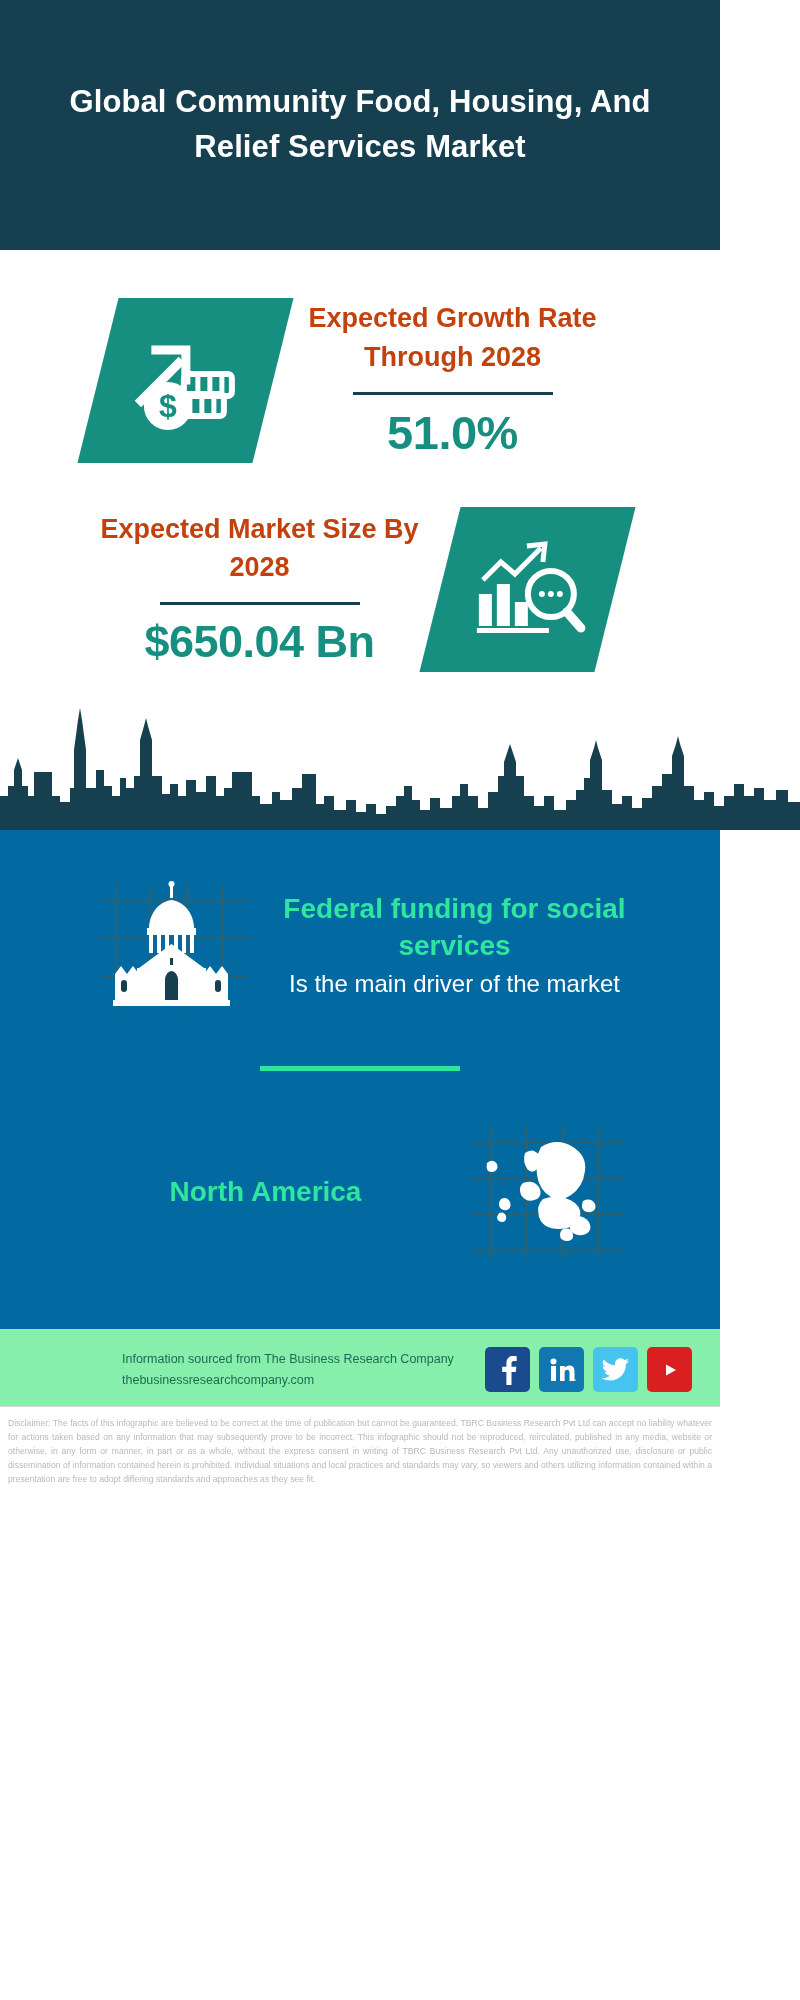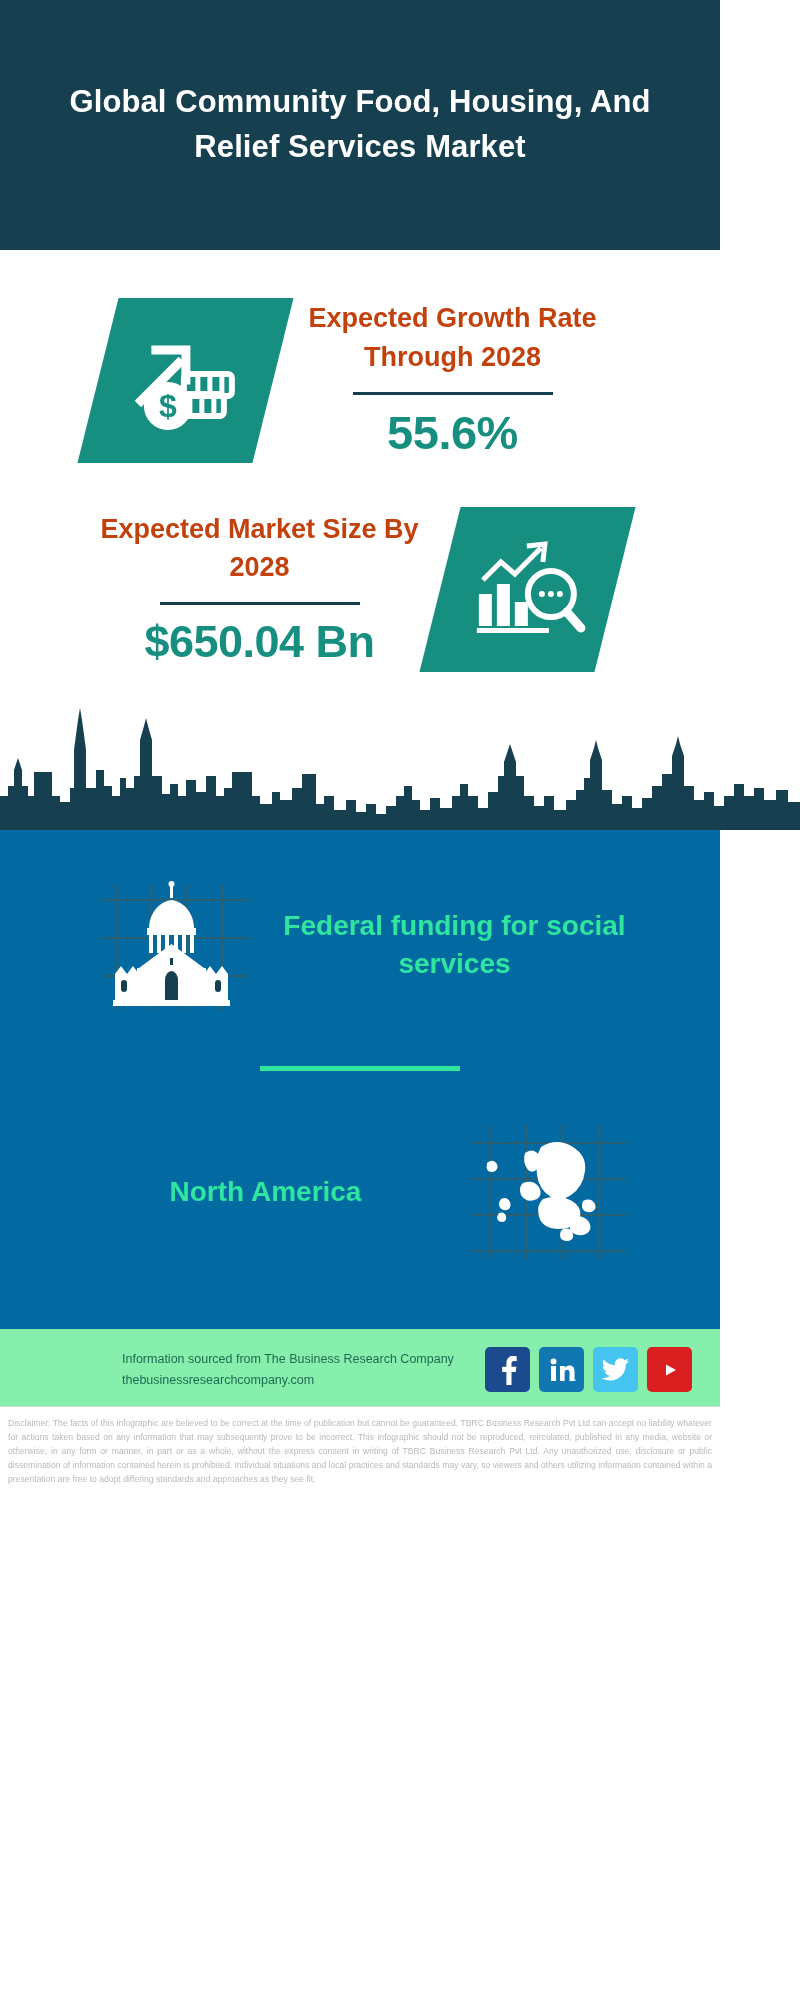--- a/index.html
+++ b/index.html
@@ -181,21 +181,21 @@
             <line x1="76" y1="68" x2="76" y2="90" stroke="#ffffff" stroke-width="5"></line>
             <line x1="88" y1="68" x2="88" y2="90" stroke="#ffffff" stroke-width="5"></line>
             <circle cx="42" cy="80" r="24" fill="#ffffff"></circle>
             <text x="42" y="91" font-family="'Liberation Sans',sans-serif" font-size="32" font-weight="bold" fill="#178f80" text-anchor="middle">$</text>
           </svg>
         </div>
       </div>
       <div class="stat-text">
         <div class="stat-label">Expected Growth Rate Through 2028</div>
         <div class="rule"></div>
-        <div class="stat-value">55.6%</div>
+        <div class="stat-value">51.0%</div>
       </div>
     </div>
 
     <div class="stat-row size">
       <div class="stat-text">
         <div class="stat-label">Expected Market Size By 2028</div>
         <div class="rule"></div>
         <div class="stat-value big">$650.04 Bn</div>
       </div>
       <div class="badge">
@@ -270,20 +270,21 @@
           <g fill="#16404f">
             <rect x="30" y="110" width="6" height="12" rx="3"></rect>
             <rect x="124" y="110" width="6" height="12" rx="3"></rect>
             <path d="M74 110 a6.5 9 0 0 1 13 0 L87 130 L74 130 Z"></path>
             <rect x="79" y="88" width="3" height="7"></rect>
           </g>
         </svg>
       </div>
       <div class="fact-text">
         <div class="fact-head">Federal funding for social services</div>
+        <div class="fact-sub">Is the main driver of the market</div>
       </div>
     </div>
 
     <div class="green-rule"></div>
 
     <div class="fact">
       <div class="fact-text">
         <div class="fact-head">North America</div>
       </div>
       <div class="fact-art">

